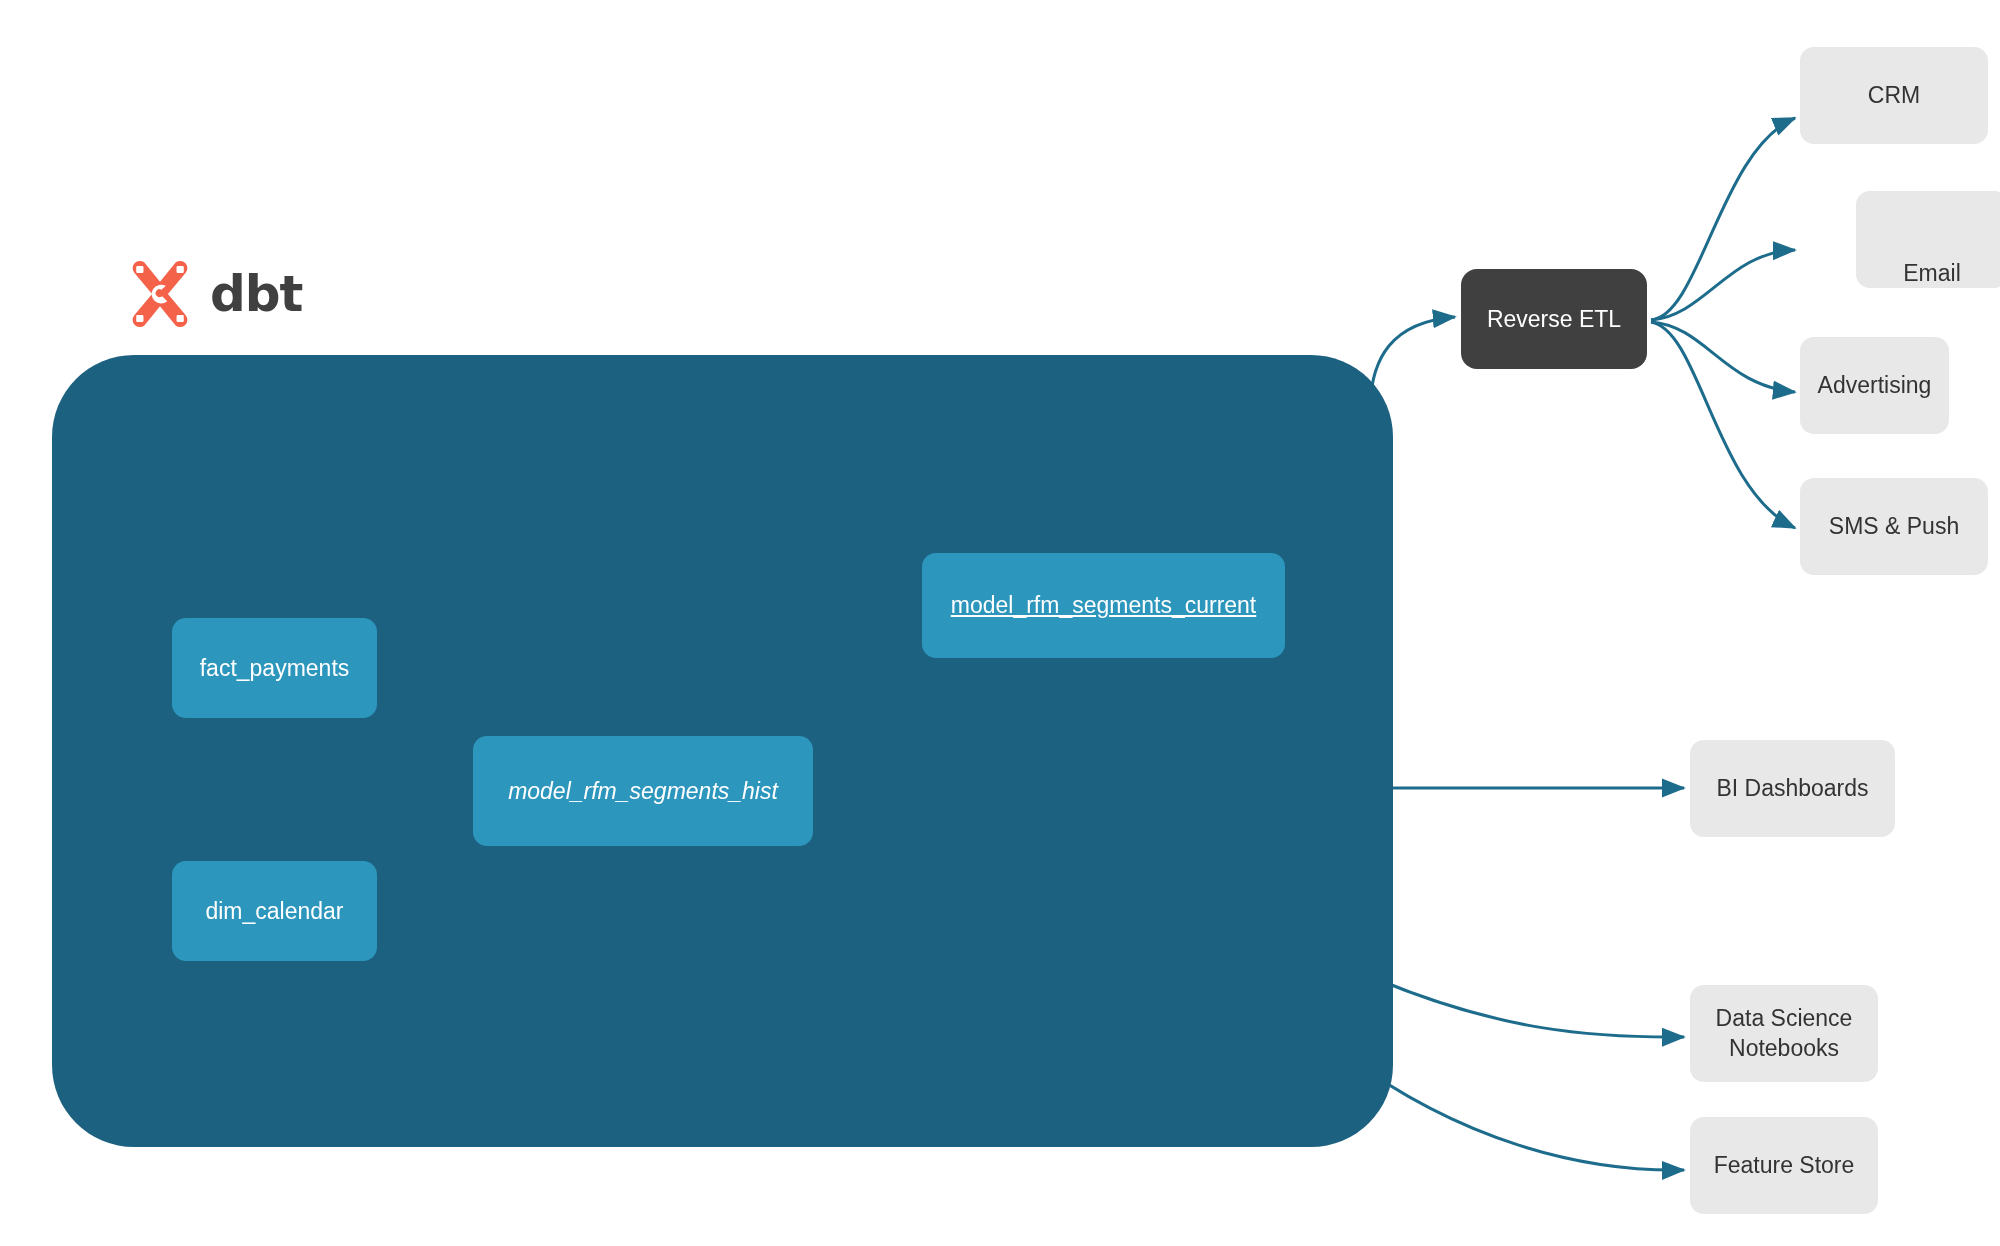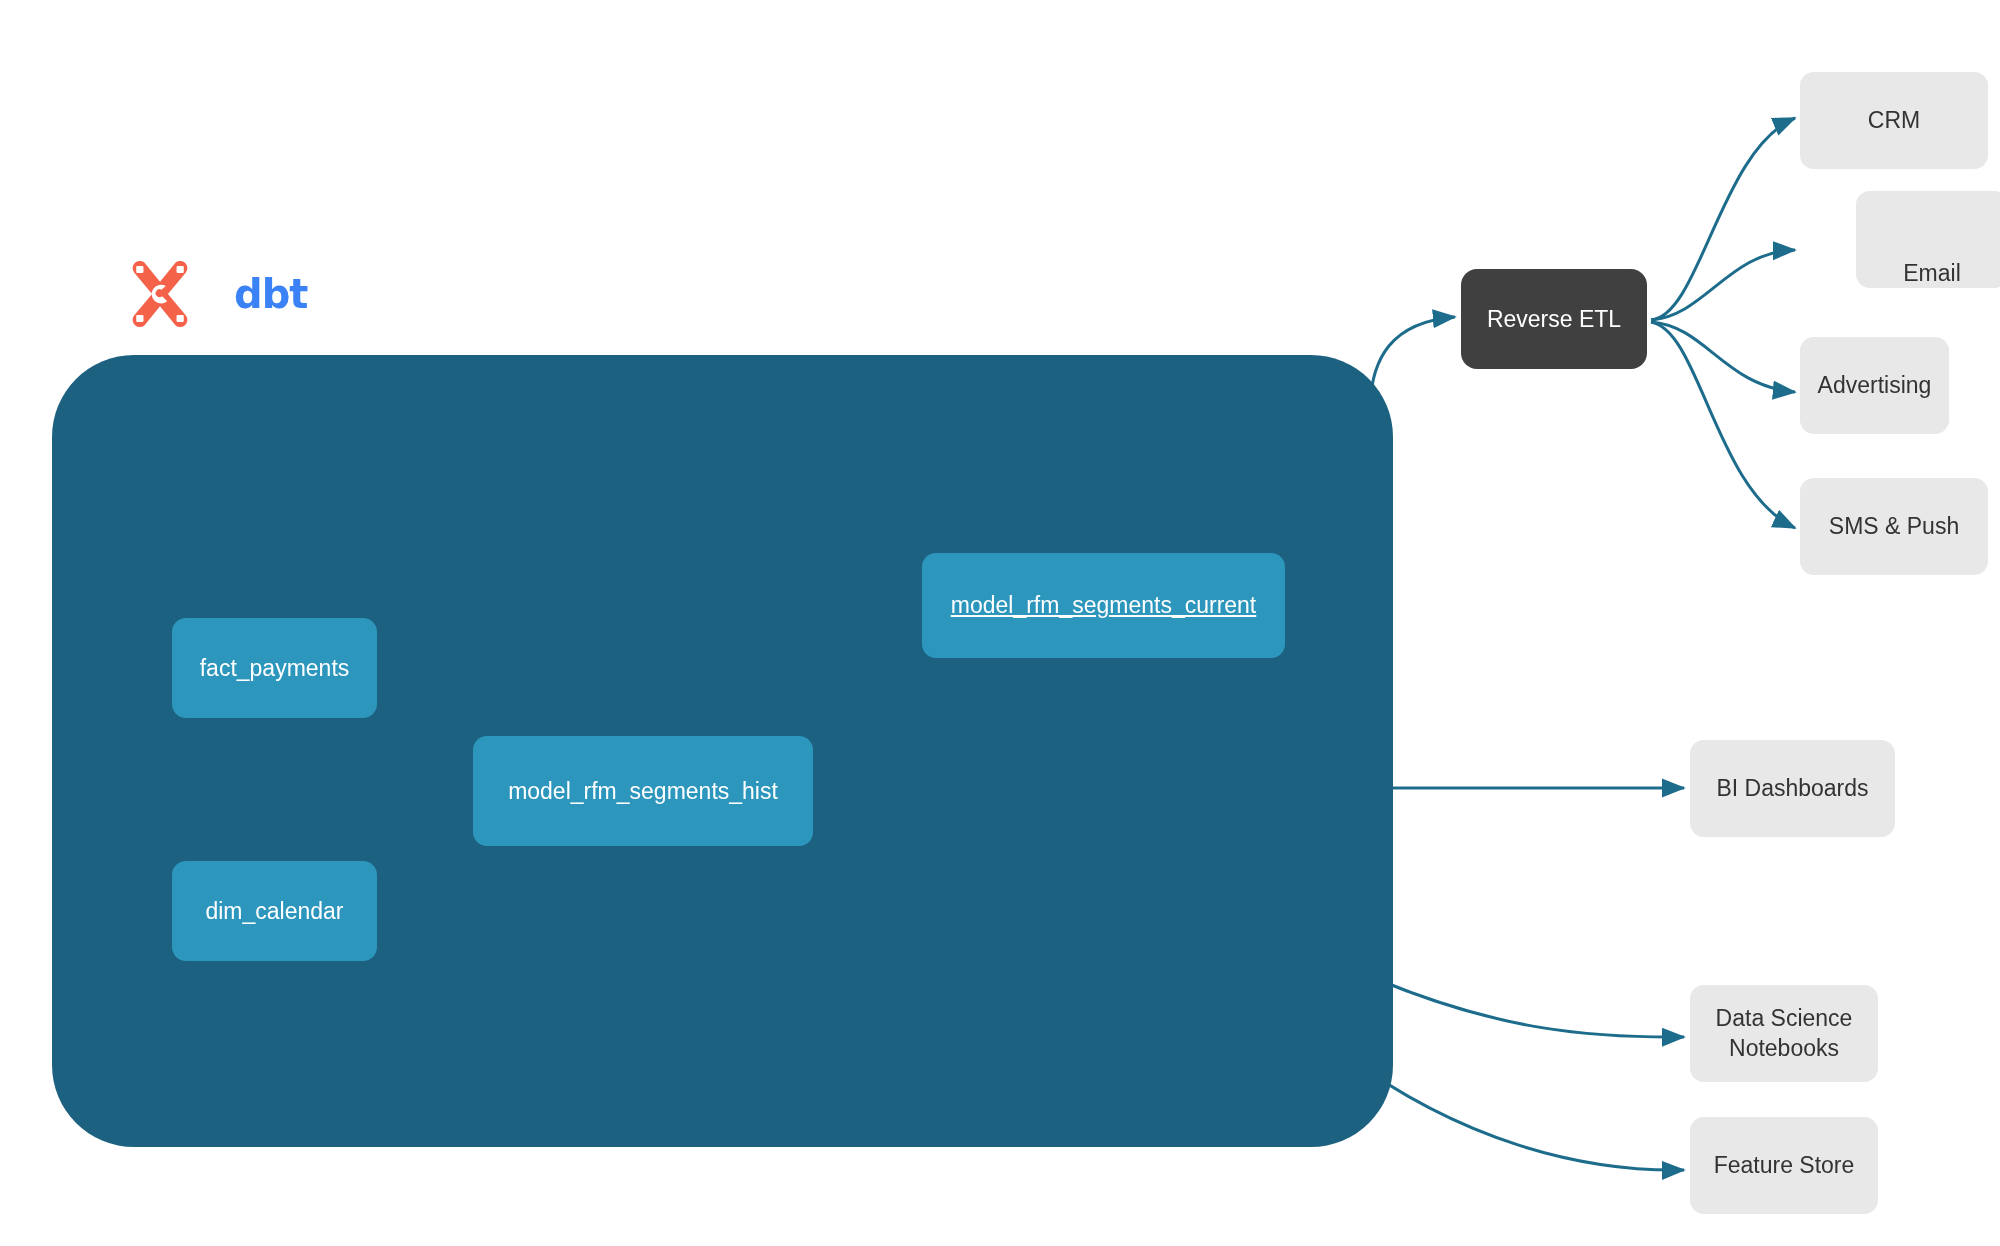--- a/index.html
+++ b/index.html
@@ -16,24 +16,23 @@
   
   #edges{position:absolute;left:0;top:0;width:2000px;height:1246px;pointer-events:none;}
 
   
   .logo-wrap{
     position:absolute;left:124px;top:258px;
     display:flex;align-items:center;gap:14px;
   }
   .logo-mark{width:72px;height:72px;display:block;}
   .logo-word{
-    font-size:40px;font-weight:bold;color:#3b82f6;
+    font-size:50px;font-weight:bold;color:#404040;
     letter-spacing:-1px;line-height:1;
     font-family:"DejaVu Sans","Liberation Sans",sans-serif;
-    margin-left:24px;
   }
 
   
   .project-container{
     position:absolute;
     left:52px;top:355px;width:1341px;height:792px;
     background:#1d6180;
     border-radius:82px;
   }
 
@@ -61,25 +60,25 @@
     background:#e8e8e8;
     color:#333333;
     font-size:23px;
     border-radius:14px;
     line-height:1.28;
   }
 
   
   #node-fact-payments      {left:172px; top:618px; width:205px;height:100px;align-items:center;}
   #node-dim-calendar       {left:172px; top:861px; width:205px;height:100px;}
-  #node-rfm-hist           {left:473px; top:736px; width:340px;height:110px;}
+  #node-rfm-hist           {left:473px; top:736px; width:340px;height:110px;font-style:italic;}
   #node-rfm-current        {left:922px; top:553px; width:363px;height:105px;text-decoration:underline;}
   #node-reverse-etl        {left:1461px;top:269px; width:186px;height:100px;}
 
-  #dest-crm                {left:1800px;top:47px;  width:188px;height:97px;margin-top:25px;}
+  #dest-crm                {left:1800px;top:47px;  width:188px;height:97px;}
   #dest-email              {left:1856px;top:191px; width:152px;height:97px;align-items:flex-end;}
   #dest-advertising        {left:1800px;top:337px; width:149px;height:97px;}
   #dest-sms-push           {left:1800px;top:478px; width:188px;height:97px;}
   #dest-bi-dashboards      {left:1690px;top:740px; width:205px;height:97px;}
   #dest-ds-notebooks       {left:1690px;top:985px; width:188px;height:97px;}
   #dest-feature-store      {left:1690px;top:1117px;width:188px;height:97px;}
 </style>
 </head>
 <body>
 

